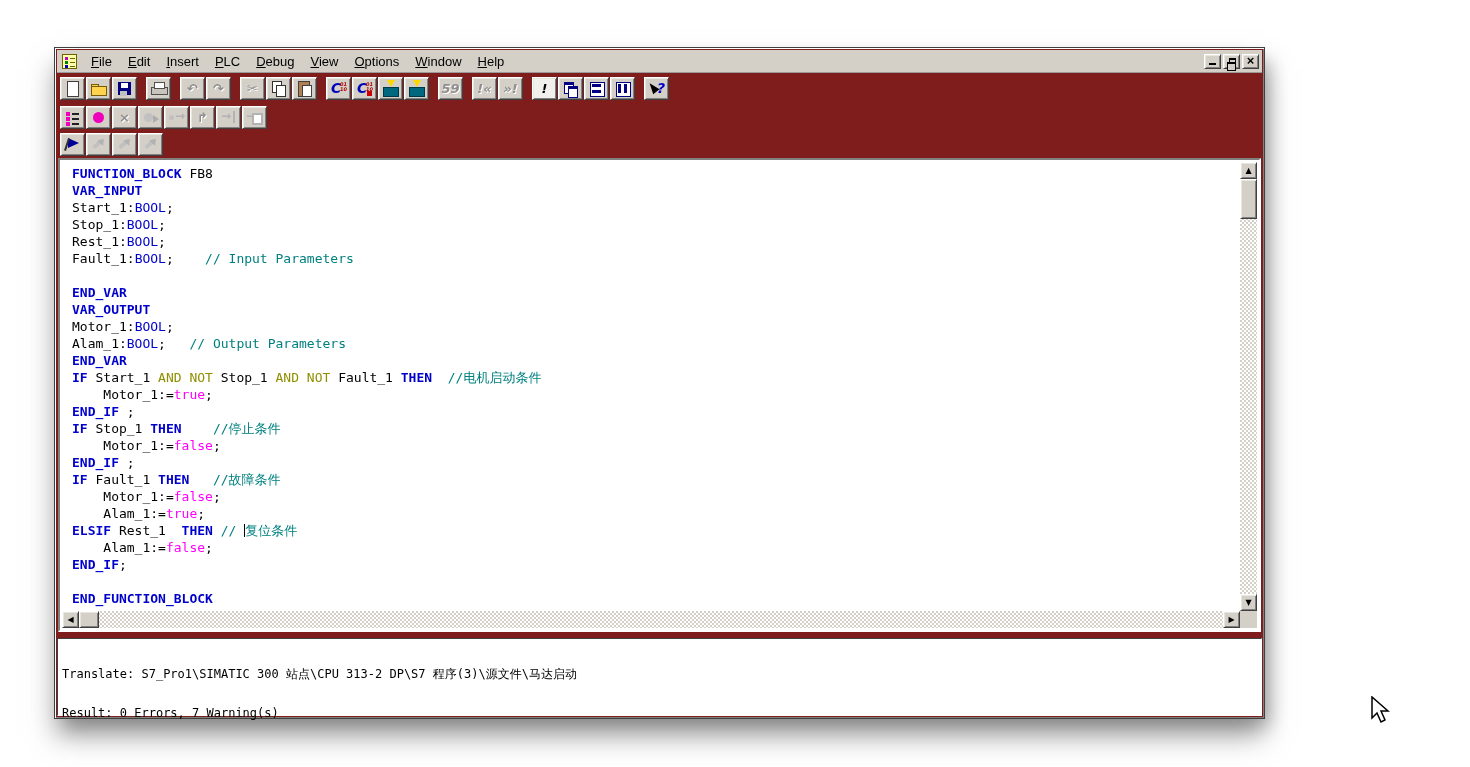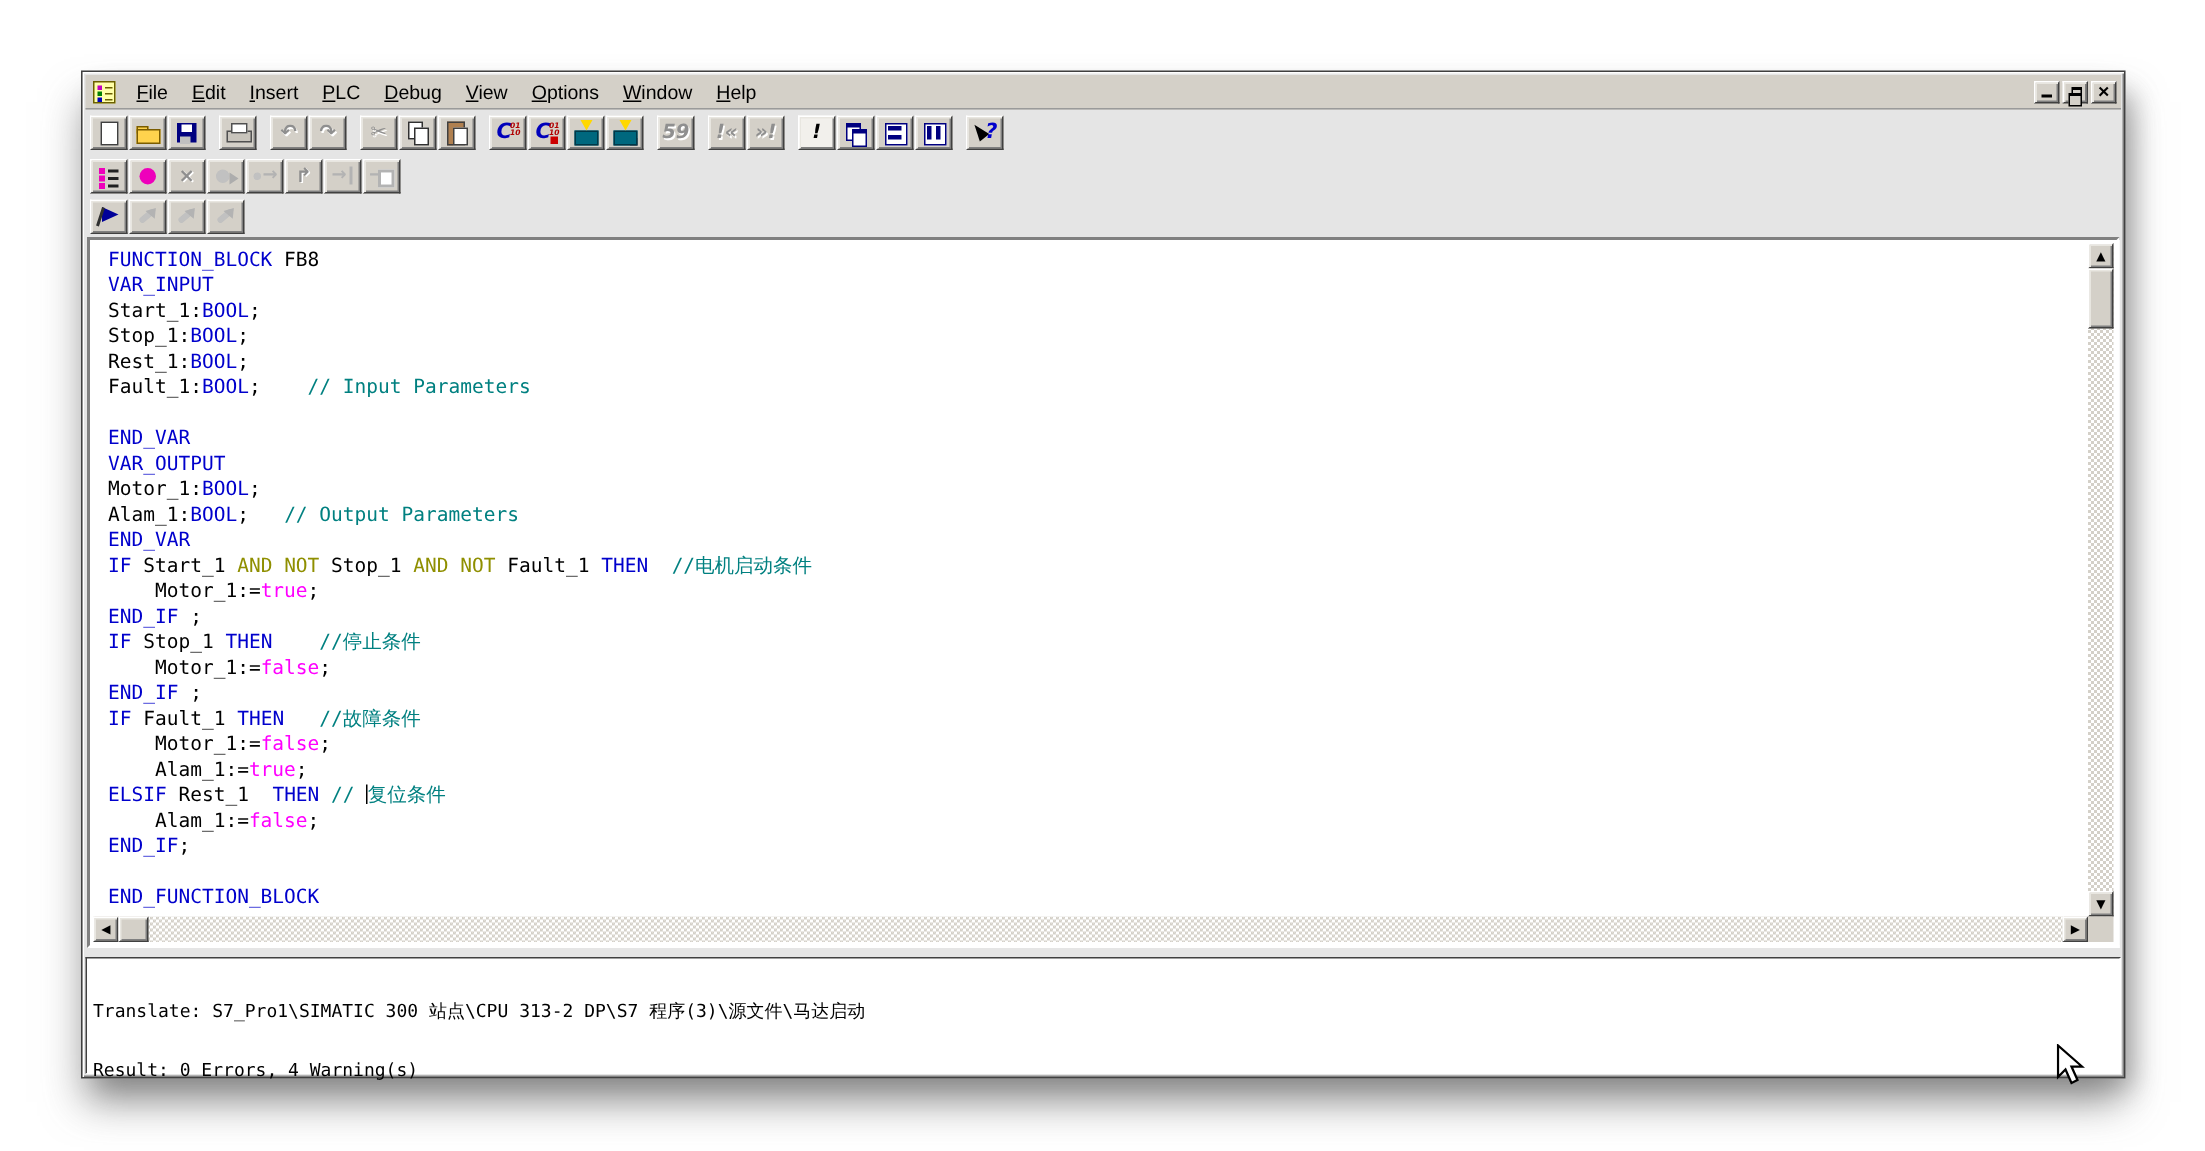--- a/index.html
+++ b/index.html
@@ -1,20 +1,20 @@
 <!DOCTYPE html>
 <html><head>
 <meta charset="utf-8">
 <style>
   html,body{margin:0;padding:0;width:1470px;height:767px;background:#ffffff;overflow:hidden;
     font-family:"Liberation Sans", sans-serif;}
   *{box-sizing:border-box;}
 
   
-  #appwindow{position:absolute;left:54px;top:47px;width:1363px;height:672px;background:#e5e5e5;
+  #appwindow{position:absolute;left:54px;top:47px;width:1211px;height:672px;background:#7f1d1d;
     border:1px solid #404040;
     box-shadow: inset 1px 1px 0 #ffffff, inset -1px -1px 0 #808080,
                 0 18px 26px -2px rgba(90,90,90,.6), 8px 10px 16px -4px rgba(120,120,120,.45);}
 
   .raised{border:1px solid;border-color:#ffffff #404040 #404040 #ffffff;
     box-shadow: inset 1px 1px 0 #e8e6e0, inset -1px -1px 0 #808080;background:#d4d0c8;}
   .sunken{border:2px solid;border-color:#808080 #ffffff #ffffff #808080;}
 
   
   #menubar{position:absolute;left:2px;top:2px;right:2px;height:23px;display:flex;align-items:center;
@@ -90,21 +90,21 @@
   .ic-debug-flag::after{content:"";position:absolute;left:2px;top:2px;width:2px;height:13px;background:#303030;transform:rotate(18deg);}
   .ic-control::before{content:"";position:absolute;left:2px;top:6px;width:12px;height:4px;background:#9a9a9a;transform:rotate(-40deg);border-radius:2px;}
   .ic-control::after{content:"";position:absolute;right:1px;top:2px;width:0;height:0;border-left:4px solid transparent;border-right:4px solid transparent;border-bottom:6px solid #8f8f8f;transform:rotate(40deg);}
 
   
   #codewrap{position:absolute;left:3px;right:3px;top:110px;height:474px;background:#fff;}
   #codetext{position:absolute;left:2px;top:2px;right:19px;bottom:19px;overflow:hidden;background:#fff;
     padding:3px 0 0 10px;font-family:"DejaVu Sans Mono", monospace;font-size:13px;line-height:17px;
     white-space:pre;cursor:text;}
   .codeline{height:17px;}
-  .kw{font-weight:normal;margin-top:19px;}
+  .kw{font-weight:bold;margin-top:19px;}
   .caret{display:inline-block;width:1px;height:13px;background:#000;vertical-align:-2px;}
 
   
   .dither{background-image:
       linear-gradient(45deg,#d4d0c8 25%,transparent 25%,transparent 75%,#d4d0c8 75%),
       linear-gradient(45deg,#d4d0c8 25%,#ffffff 25%,#ffffff 75%,#d4d0c8 75%);
     background-size:4px 4px;background-position:0 0,2px 2px;}
   #vscroll{position:absolute;top:2px;right:2px;bottom:19px;width:17px;}
   #hscroll{position:absolute;left:2px;bottom:2px;right:19px;height:17px;}
   #sbcorner{position:absolute;right:2px;bottom:2px;width:17px;height:17px;background:#d4d0c8;}
@@ -287,20 +287,20 @@
       <div id="hs-thumb" class="raised"></div>
       <div id="hs-right" class="sbtn raised">
           <span>▶</span>
         </div>
     </div>
     <div id="sbcorner"></div>
   </div>
 
   <div id="output">
     <div class="outline">Translate: S7_Pro1\SIMATIC 300 站点\CPU 313-2 DP\S7 程序(3)\源文件\马达启动</div>
-    <div class="outline">Result: 0 Errors, 4 Warning(s)</div>
+    <div class="outline">Result: 0 Errors, 7 Warning(s)</div>
   </div>
 
 </div>
 
 <svg id="cursor" viewBox="0 0 22 30">
   <polygon points="1,1 1,22 6,17 10,26 14,24 10,15 17,15" fill="#ffffff" stroke="#000000" stroke-width="1.5"></polygon>
 </svg>
 
 </body></html>

